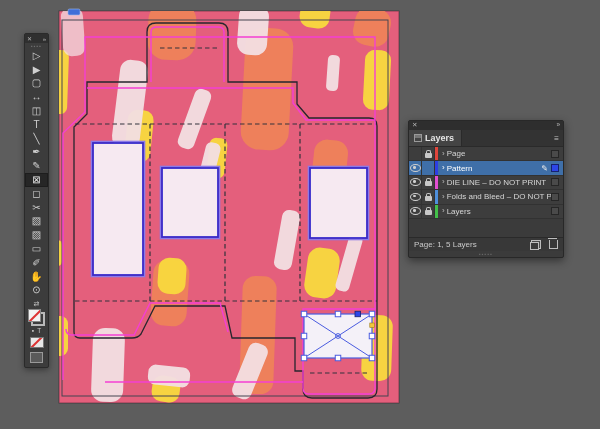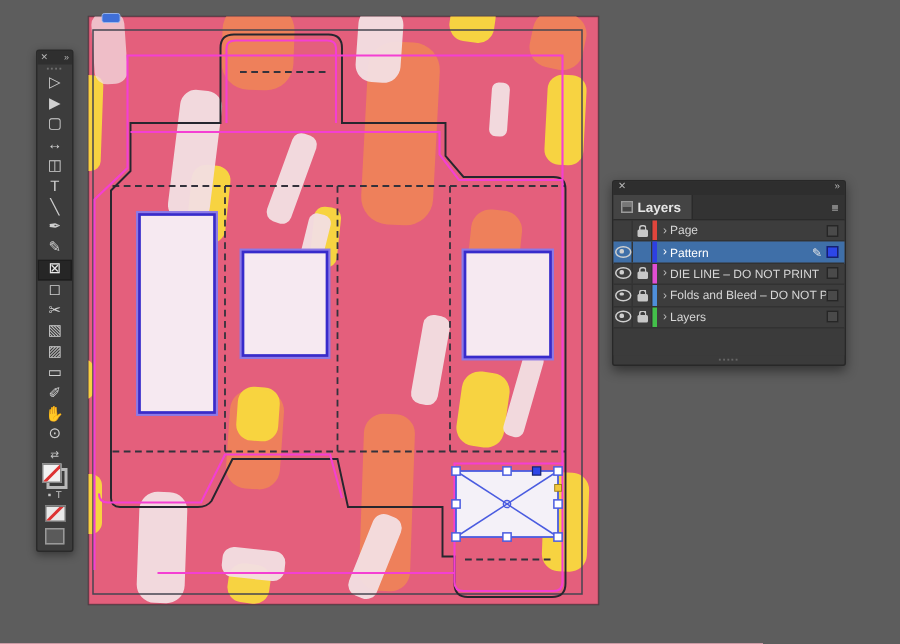--- a/index.html
+++ b/index.html
@@ -266,16 +266,23 @@
           <span class="cell-lock">
             <span class="lock"></span>
           </span>
           <span class="chip" style="background: rgb(67, 192, 74);"></span>
           <span class="disc">›</span>
           <span class="lname">Layers</span>
           <span class="target"></span>
         </div>
       </div>
     <div class="lp-filler"></div>
+    <div class="lp-status">
+      <span>Page: 1, 5 Layers</span>
+      <span class="lp-actions">
+        <span class="icon-newlayer"></span>
+        <span class="icon-trash"></span>
+      </span>
+    </div>
     <div class="lp-grip">▪▪▪▪▪</div>
   </div>
 
 </div>
 
 </body></html>

